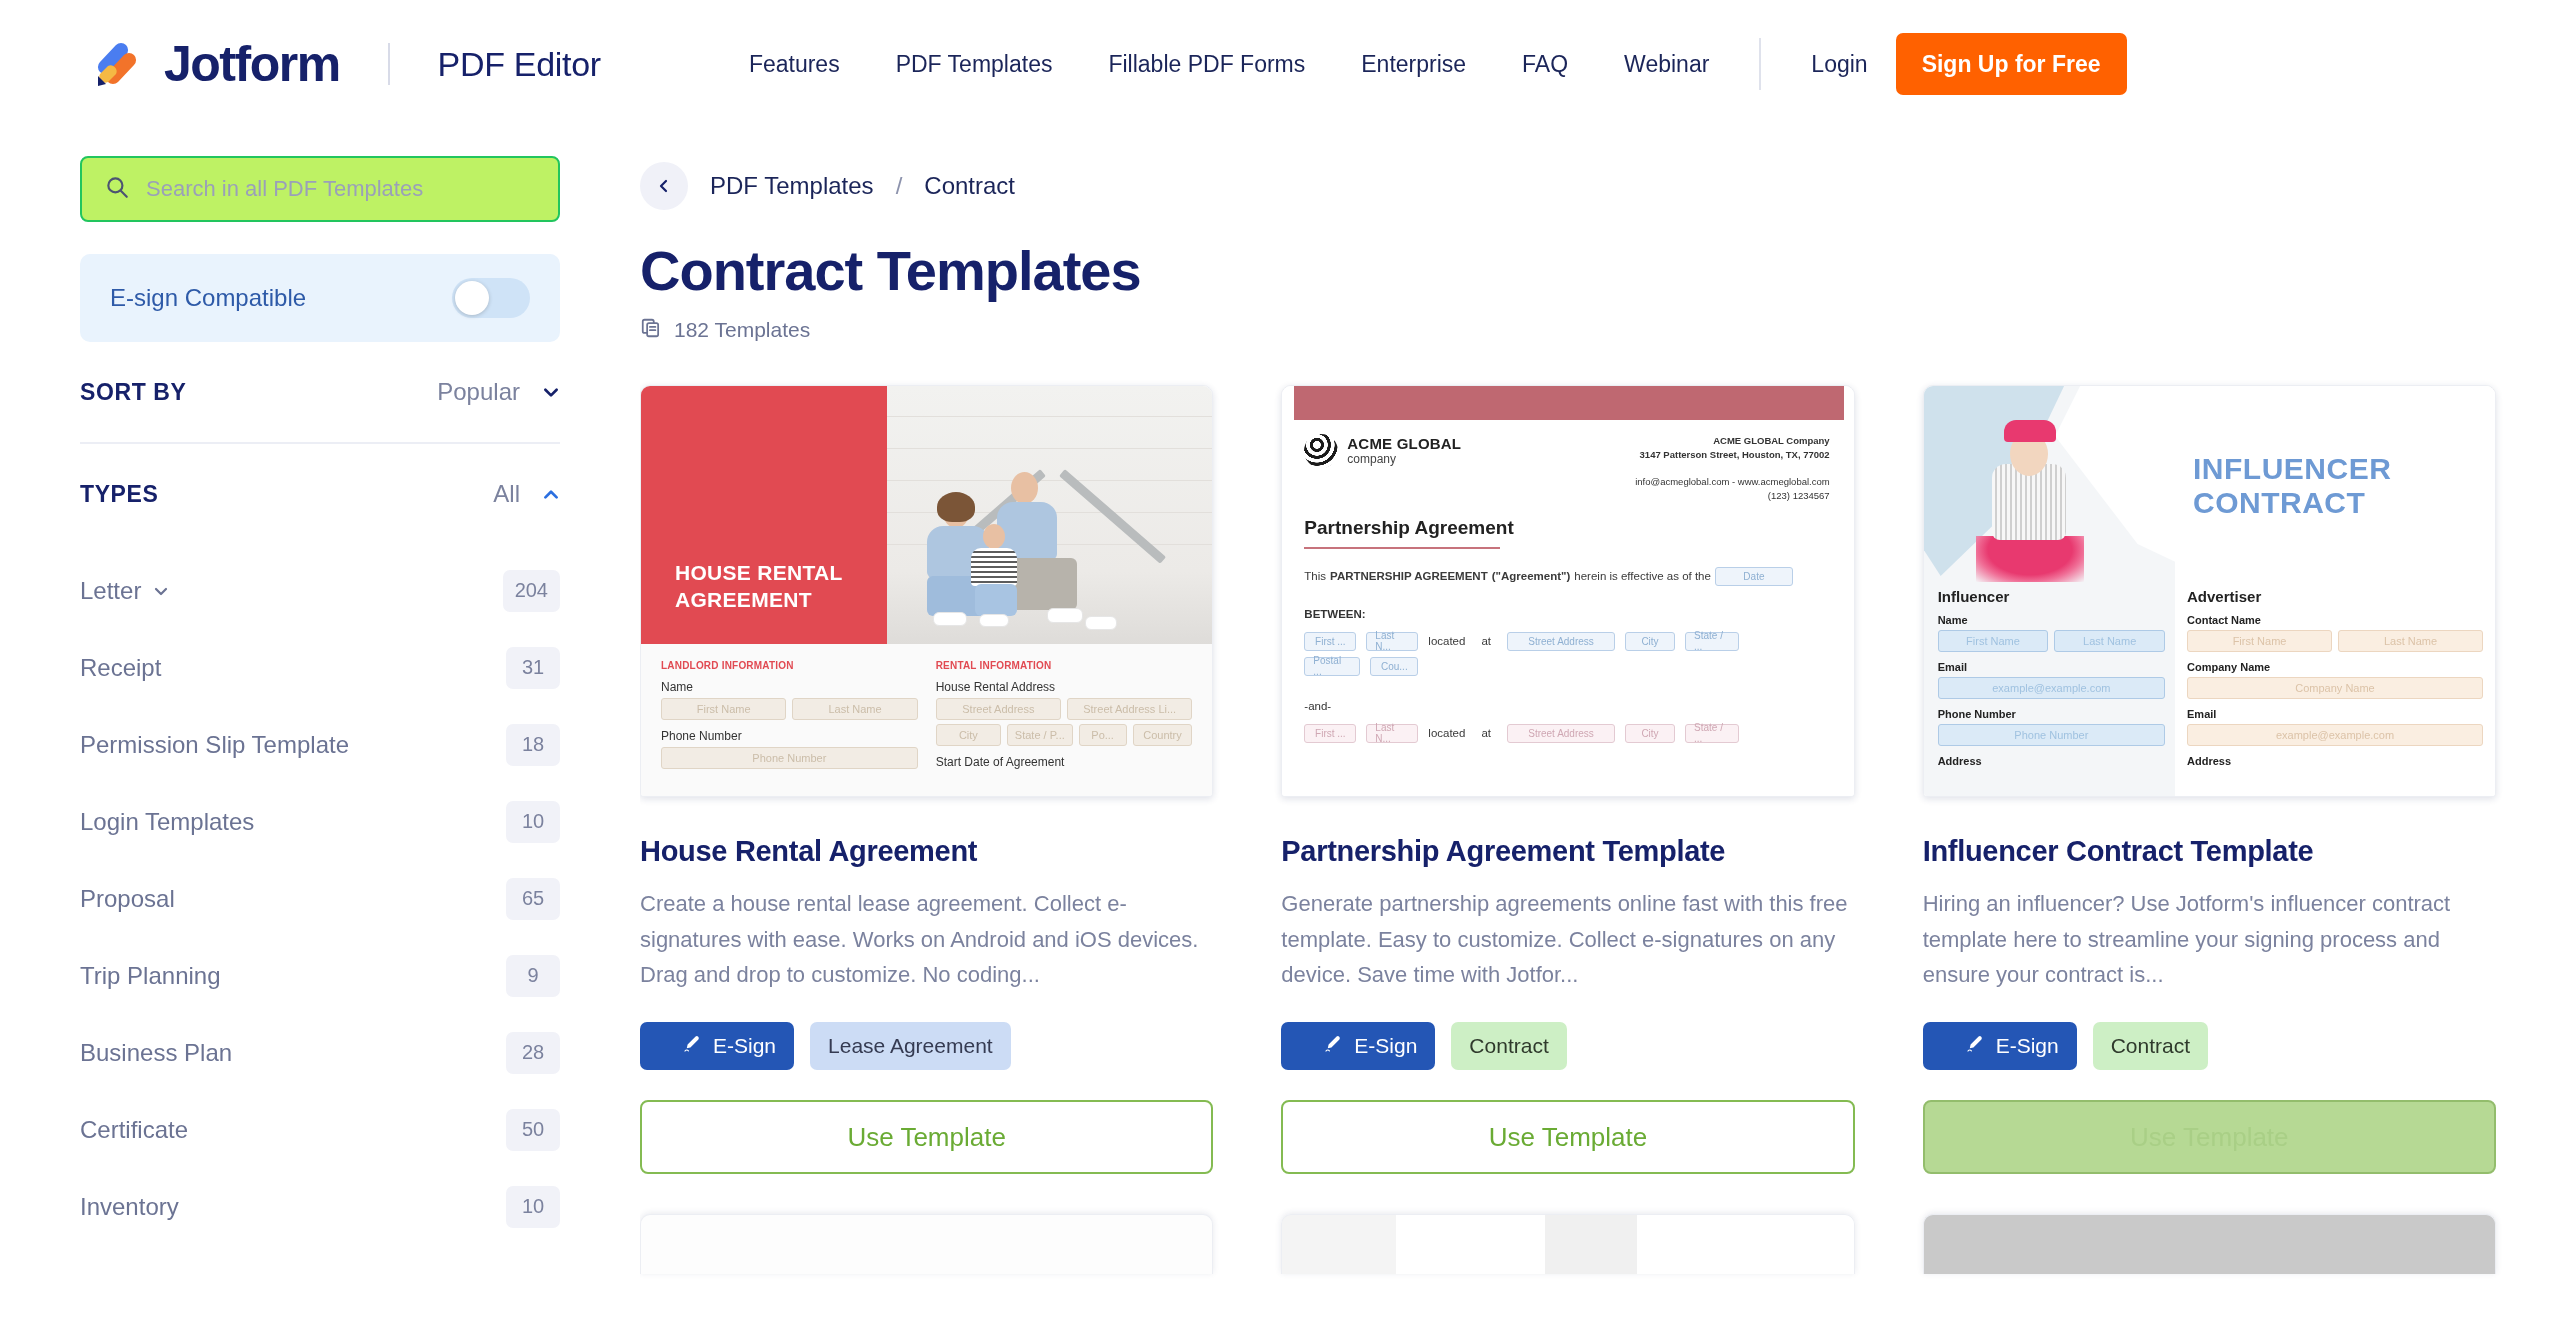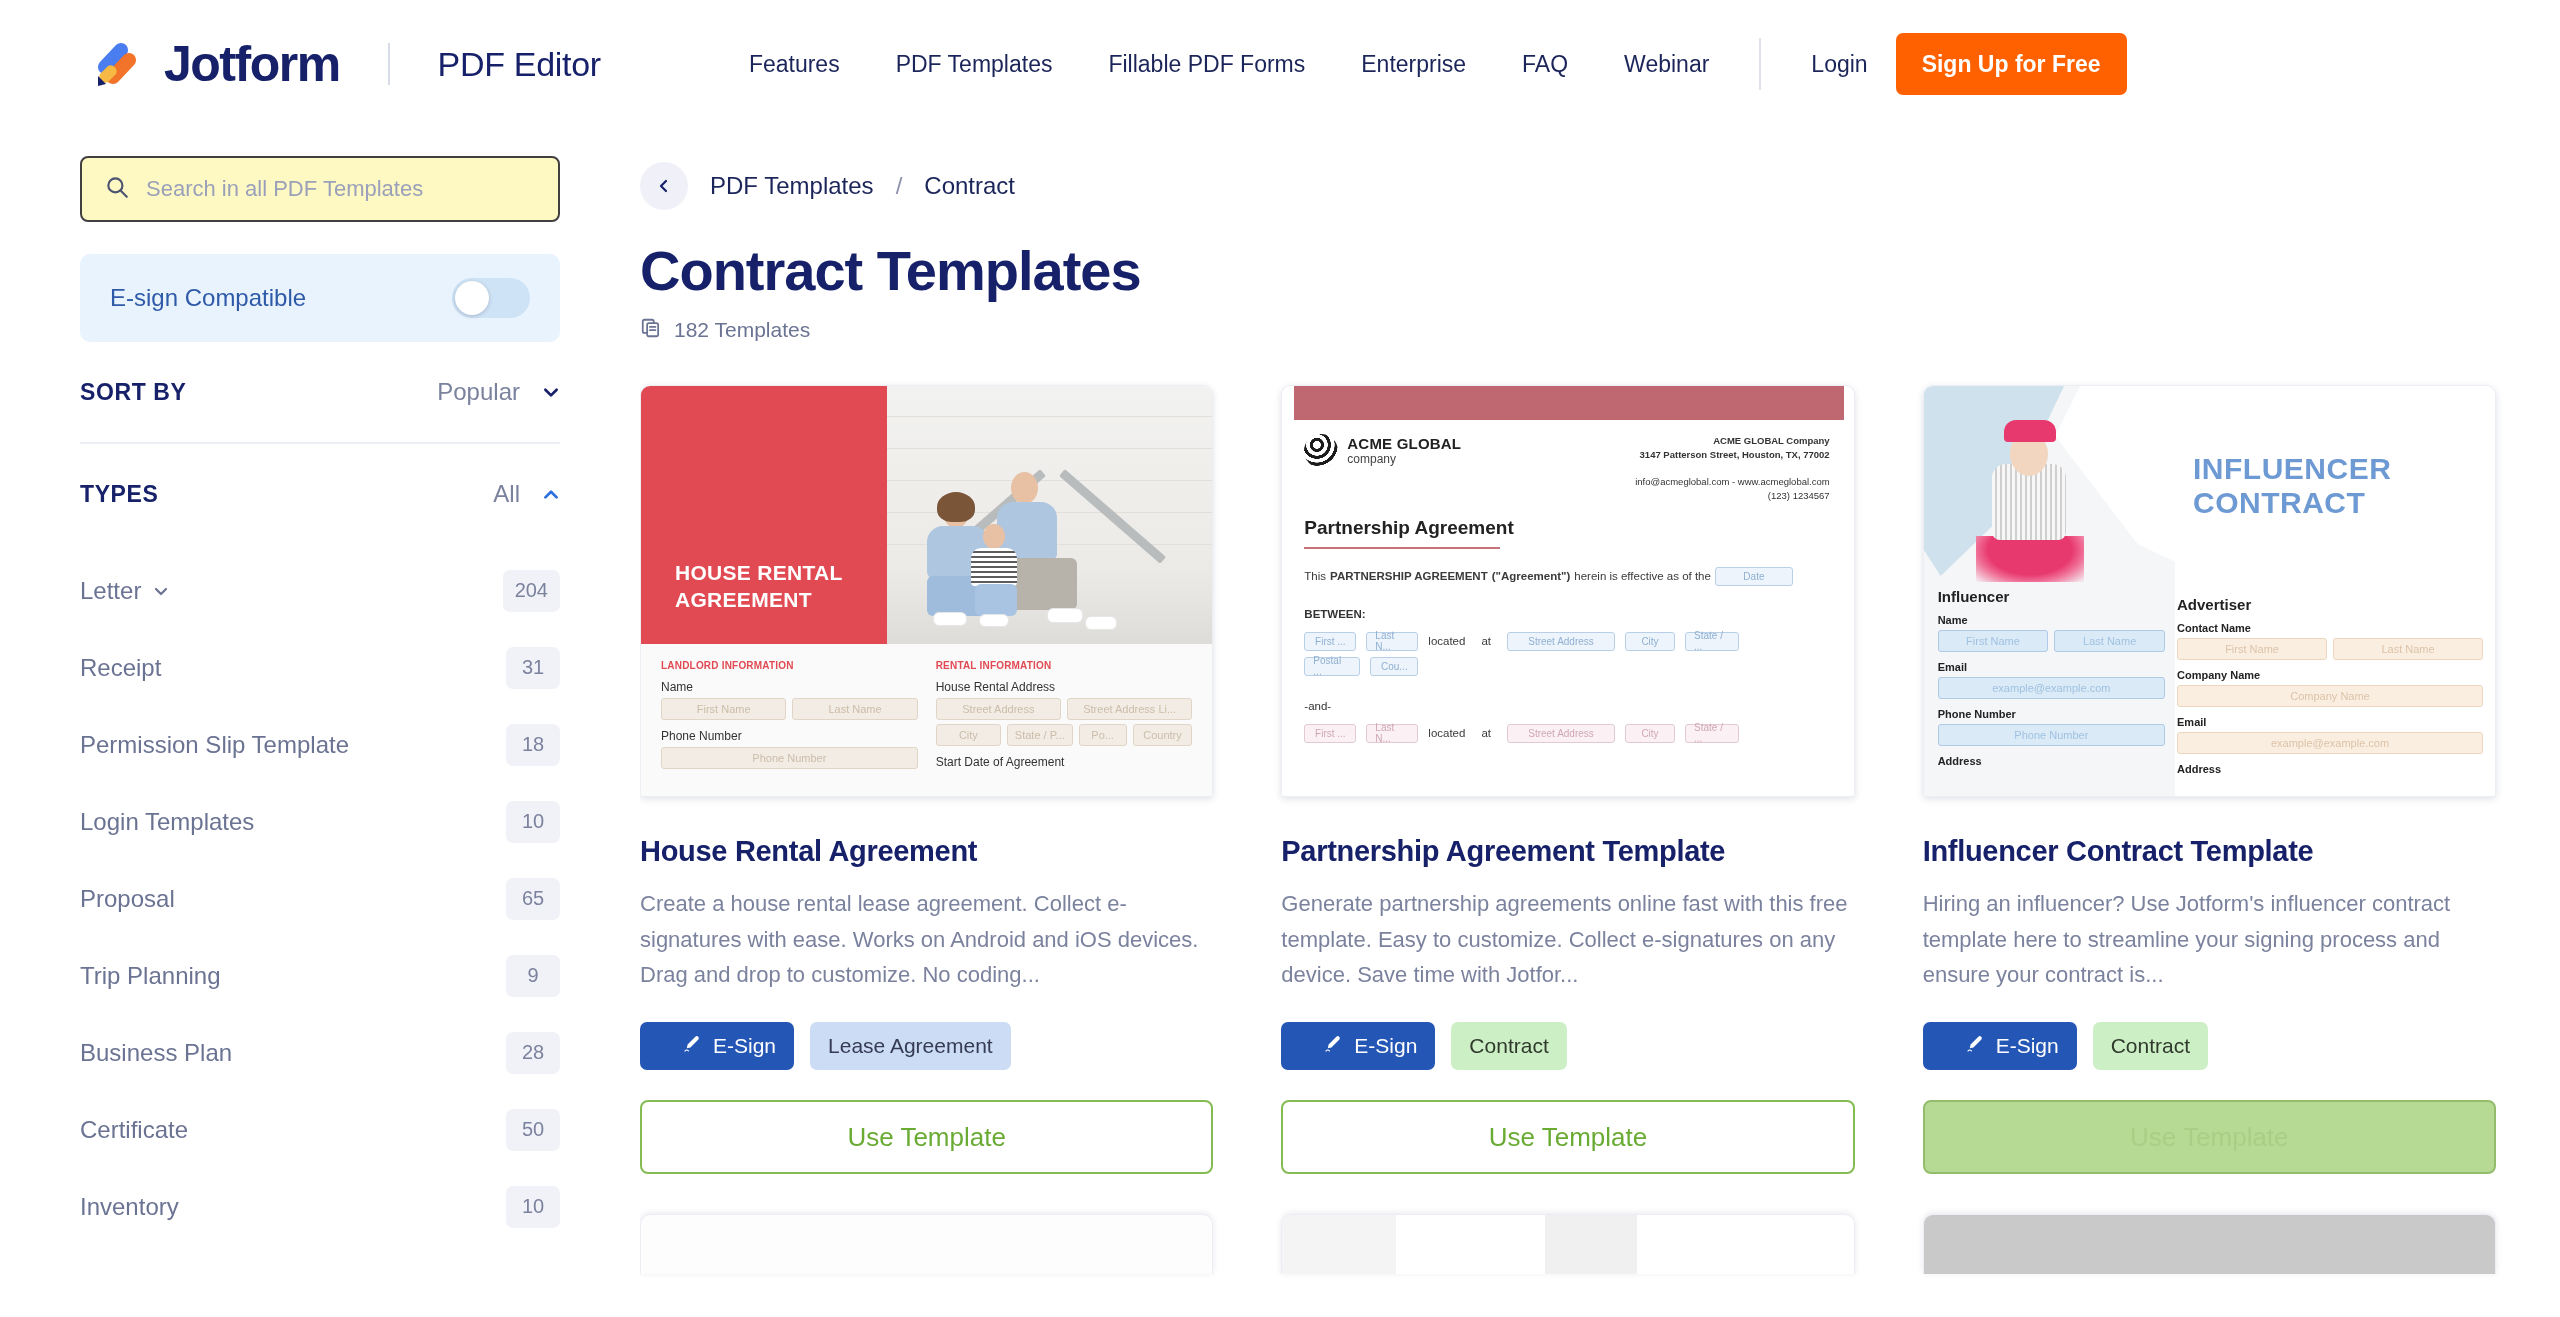--- a/index.html
+++ b/index.html
@@ -48,23 +48,23 @@
     font-family: inherit; cursor: pointer; white-space: nowrap;
   }
 
   
   .page { display: flex; width: 100%; height: calc(100% - 128px); }
 
   
   .sidebar { width: 640px; flex: none; padding: 28px 80px 0 80px; }
 
   .search-box {
-    height: 66px; border: 2px solid #404040; border-radius: 8px;
+    height: 66px; border: 2px solid #22c55e; border-radius: 8px;
     display: flex; align-items: center; padding: 0 22px; gap: 16px;
-    background: #fef9c3;
+    background: #bef264;
   }
   .search-box svg { flex: none; }
   .search-box input {
     border: none; outline: none; font-size: 22px; color: #6b7393;
     font-family: inherit; width: 100%; background: transparent;
   }
   .search-box input::placeholder { color: #9aa0b9; }
 
   .esign-row {
     margin-top: 32px; height: 88px; background: #e9f3fd;
@@ -573,21 +573,21 @@
                 <div class="t3-lbl">Phone Number</div>
                 <div class="bluef">Phone Number</div>
                 <div class="t3-lbl">Address</div>
               </div>
             </div>
             <div class="t3-right">
               <div class="t3-title">
                 <div>INFLUENCER</div>
                 <div>CONTRACT</div>
               </div>
-              <div style="position:absolute;left:2px;right:12px;top:202px;margin-top:8px;">
+              <div style="position:absolute;left:12px;right:12px;top:202px;">
                 <div class="t3-section">Advertiser</div>
                 <div class="t3-lbl">Contact Name</div>
                 <div style="display:flex;gap:6px">
                   <div class="peachf" style="flex:1">First Name</div>
                   <div class="peachf" style="flex:1">Last Name</div>
                 </div>
                 <div class="t3-lbl">Company Name</div>
                 <div class="peachf">Company Name</div>
                 <div class="t3-lbl">Email</div>
                 <div class="peachf">example@example.com</div>

